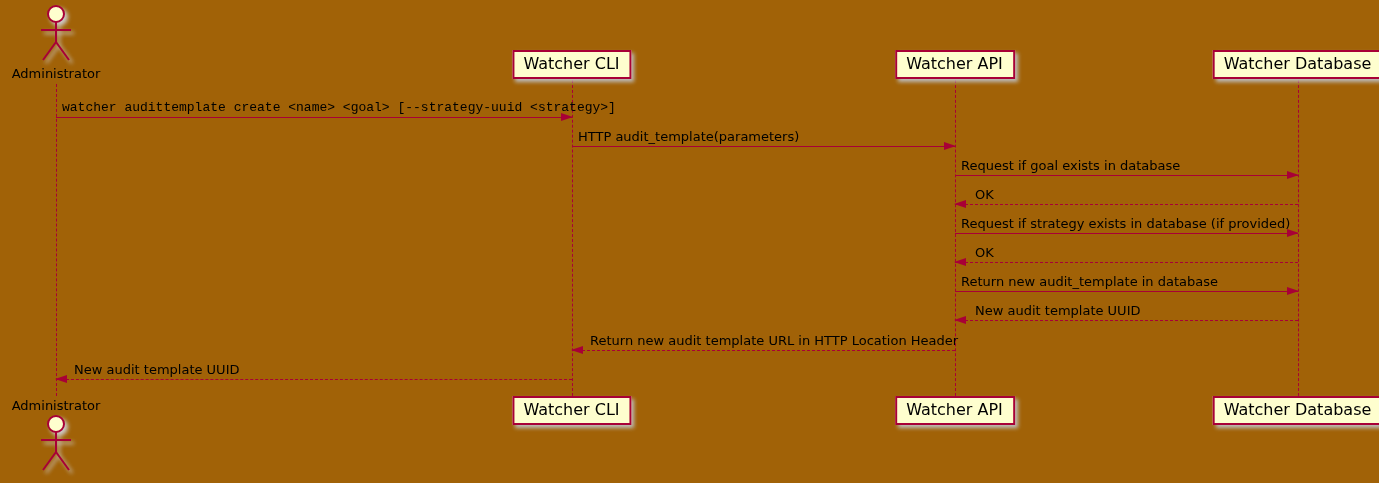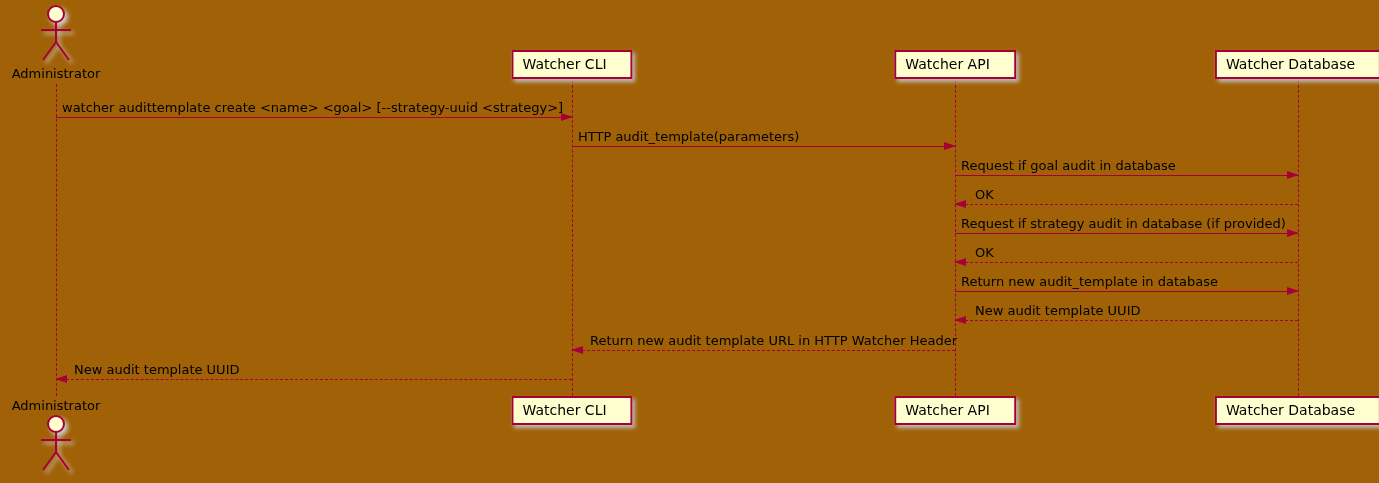--- a/index.html
+++ b/index.html
@@ -17,22 +17,22 @@
   }
   .lifeline{
     position:absolute;width:0;
     border-left:1px dashed var(--crimson);
   }
   .pbox{
     position:absolute;
     transform:translateX(-50%);
     background:var(--paleyellow);
     border:2px solid var(--crimson);
-    padding:4px 24px 5px 9px;
-    font-size:14px;line-height:16px;
+    padding:4px 10px 5px 9px;
+    font-size:16px;line-height:16px;
     white-space:nowrap;
     box-shadow:3px 3px 4px var(--shadow);
   }
   .actor-figure{
     position:absolute;
     filter:drop-shadow(3px 3px 2px #cccccc);
   }
   .actor-label{
     position:absolute;
     transform:translateX(-50%);
@@ -109,29 +109,29 @@
   <div class="msg dashed" style="left:955px;top:320px;width:343px;">
       <span class="head left"></span>
     </div>
   <div class="msg dashed" style="left:572px;top:350px;width:383px;">
       <span class="head left"></span>
     </div>
   <div class="msg dashed" style="left:56px;top:379px;width:516px;">
       <span class="head left"></span>
     </div>
 
-  <div class="label" style="left:62px;top:100px;">watcher audittemplate create &lt;name&gt; &lt;goal&gt; [--strategy-uuid &lt;strategy&gt;]</div>
+  <div class="label" style="left:62px;top:100px;font-family:Liberation Mono, monospace;">watcher audittemplate create &lt;name&gt; &lt;goal&gt; [--strategy-uuid &lt;strategy&gt;]</div>
   <div class="label" style="left:578px;top:129px;">HTTP audit_template(parameters)</div>
-  <div class="label" style="left:961px;top:158px;">Request if goal audit in database</div>
+  <div class="label" style="left:961px;top:158px;">Request if goal exists in database</div>
   <div class="label" style="left:975px;top:187px;">OK</div>
-  <div class="label" style="left:961px;top:216px;">Request if strategy audit in database (if provided)</div>
+  <div class="label" style="left:961px;top:216px;">Request if strategy exists in database (if provided)</div>
   <div class="label" style="left:975px;top:245px;">OK</div>
   <div class="label" style="left:961px;top:274px;">Return new audit_template in database</div>
   <div class="label" style="left:975px;top:303px;">New audit template UUID</div>
-  <div class="label" style="left:590px;top:333px;">Return new audit template URL in HTTP Watcher Header</div>
+  <div class="label" style="left:590px;top:333px;">Return new audit template URL in HTTP Location Header</div>
   <div class="label" style="left:74px;top:362px;">New audit template UUID</div>
 
   <div class="pbox" style="left:572px;top:396px;">Watcher CLI</div>
   <div class="pbox" style="left:955px;top:396px;">Watcher API</div>
   <div class="pbox" style="left:1298px;top:396px;">Watcher Database</div>
 
   <div class="actor-label" style="left:56px;top:398px;">Administrator</div>
   <svg class="actor-figure" style="left:36px;top:413px;" width="40" height="60" viewBox="0 0 40 60">
     <circle cx="20" cy="11" r="8" fill="#FEFECE" stroke="#A80036" stroke-width="2"></circle>
     <line x1="20" y1="19" x2="20" y2="39" stroke="#A80036" stroke-width="2"></line>

